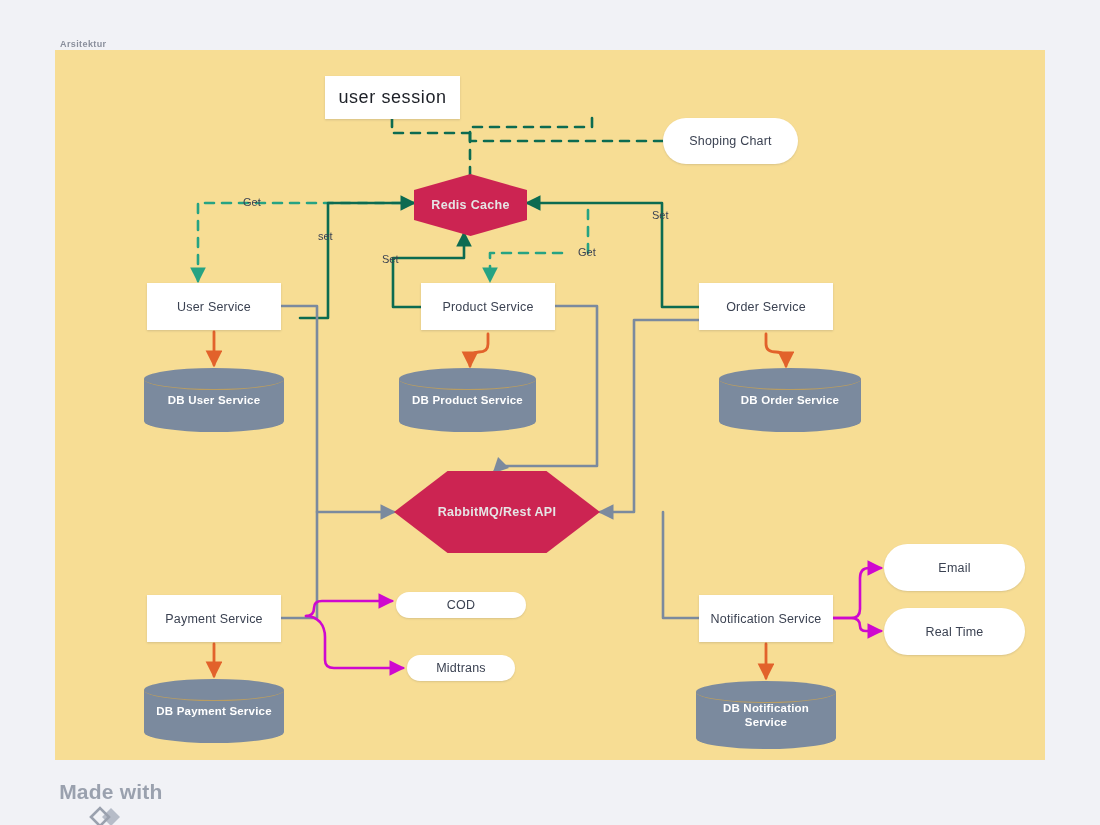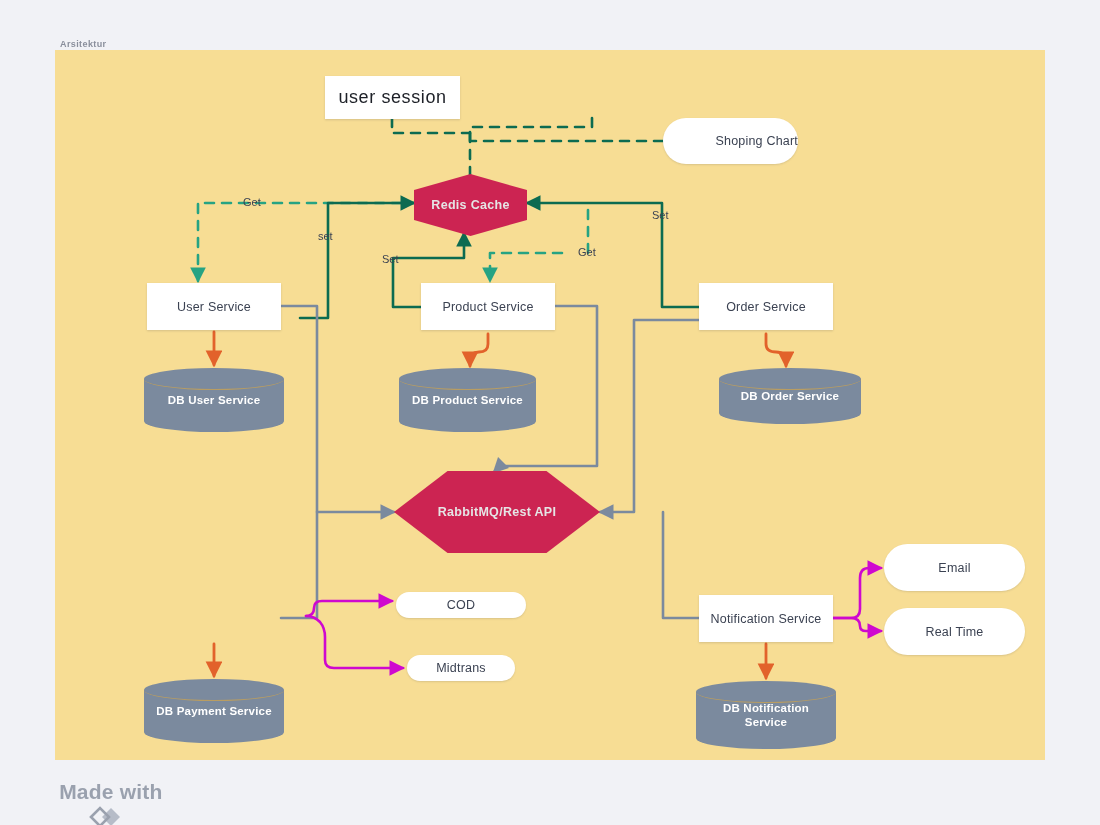--- a/index.html
+++ b/index.html
@@ -226,21 +226,21 @@
 
       <path d="M832,618 L851,618 Q860,618 860,626 Q860,631 866,631 L881,631" stroke="#cf08cf" stroke-width="2.6" marker-end="url(#arrow-magenta)"></path>
     </g>
   </svg>
 
   <div class="node rect-node big-text" style="left:325px; top:76px; width:135px; height:43px;">
     <span>user session</span>
   </div>
 
 
-  <div class="node pill-node" style="left:663px; top:118px; width:135px; height:46px;justify-content:flex-end;">
+  <div class="node pill-node" style="left:663px; top:118px; width:135px; height:46px;">
     <span>Shoping Chart</span>
   </div>
 
   <div class="node hex-node hex-small" style="left:414px; top:174px; width:113px; height:62px;">
     <span>Redis Cache</span>
   </div>
 
   <div class="node rect-node" style="left:147px; top:283px; width:134px; height:47px;">
     <span>User Service</span>
   </div>
@@ -260,31 +260,34 @@
     <div class="db-label">DB User Service</div>
   </div>
 
   <div class="db-node" style="left:399px; top:368px; width:137px; height:64px;">
     <div class="db-bottom"></div>
     <div class="db-body"></div>
     <div class="db-top"></div>
     <div class="db-label">DB Product Service</div>
   </div>
 
-  <div class="db-node" style="left:719px; top:368px; width:142px; height:56px;">
+  <div class="db-node" style="left:719px; top:368px; width:142px; height:64px;">
     <div class="db-bottom"></div>
     <div class="db-body"></div>
     <div class="db-top"></div>
     <div class="db-label">DB Order Service</div>
   </div>
 
   <div class="node hex-node hex-wide" style="left:394px; top:471px; width:206px; height:82px;">
     <span>RabbitMQ/Rest API</span>
   </div>
 
+  <div class="node rect-node" style="left:147px; top:595px; width:134px; height:47px;">
+    <span>Payment Service</span>
+  </div>
 
   <div class="node pill-node" style="left:396px; top:592px; width:130px; height:26px;">
     <span>COD</span>
   </div>
 
   <div class="node pill-node" style="left:407px; top:655px; width:108px; height:26px;">
     <span>Midtrans</span>
   </div>
 
   <div class="db-node" style="left:144px; top:679px; width:140px; height:64px;">

